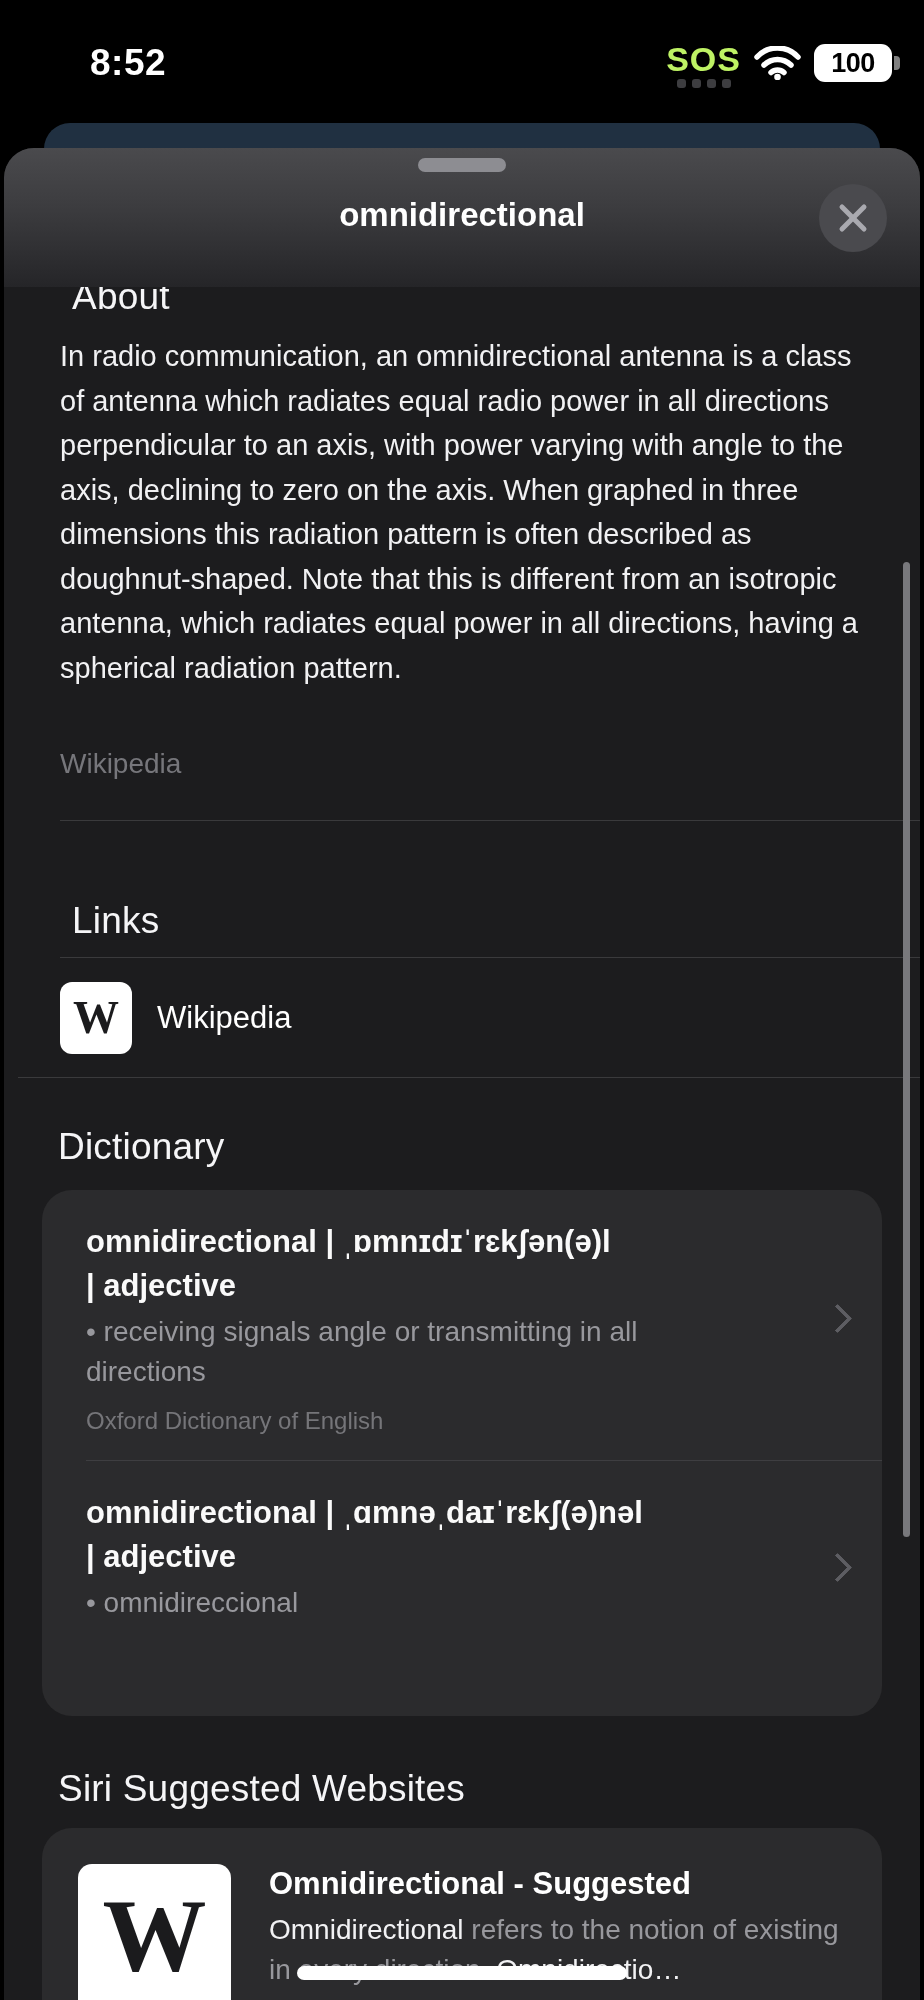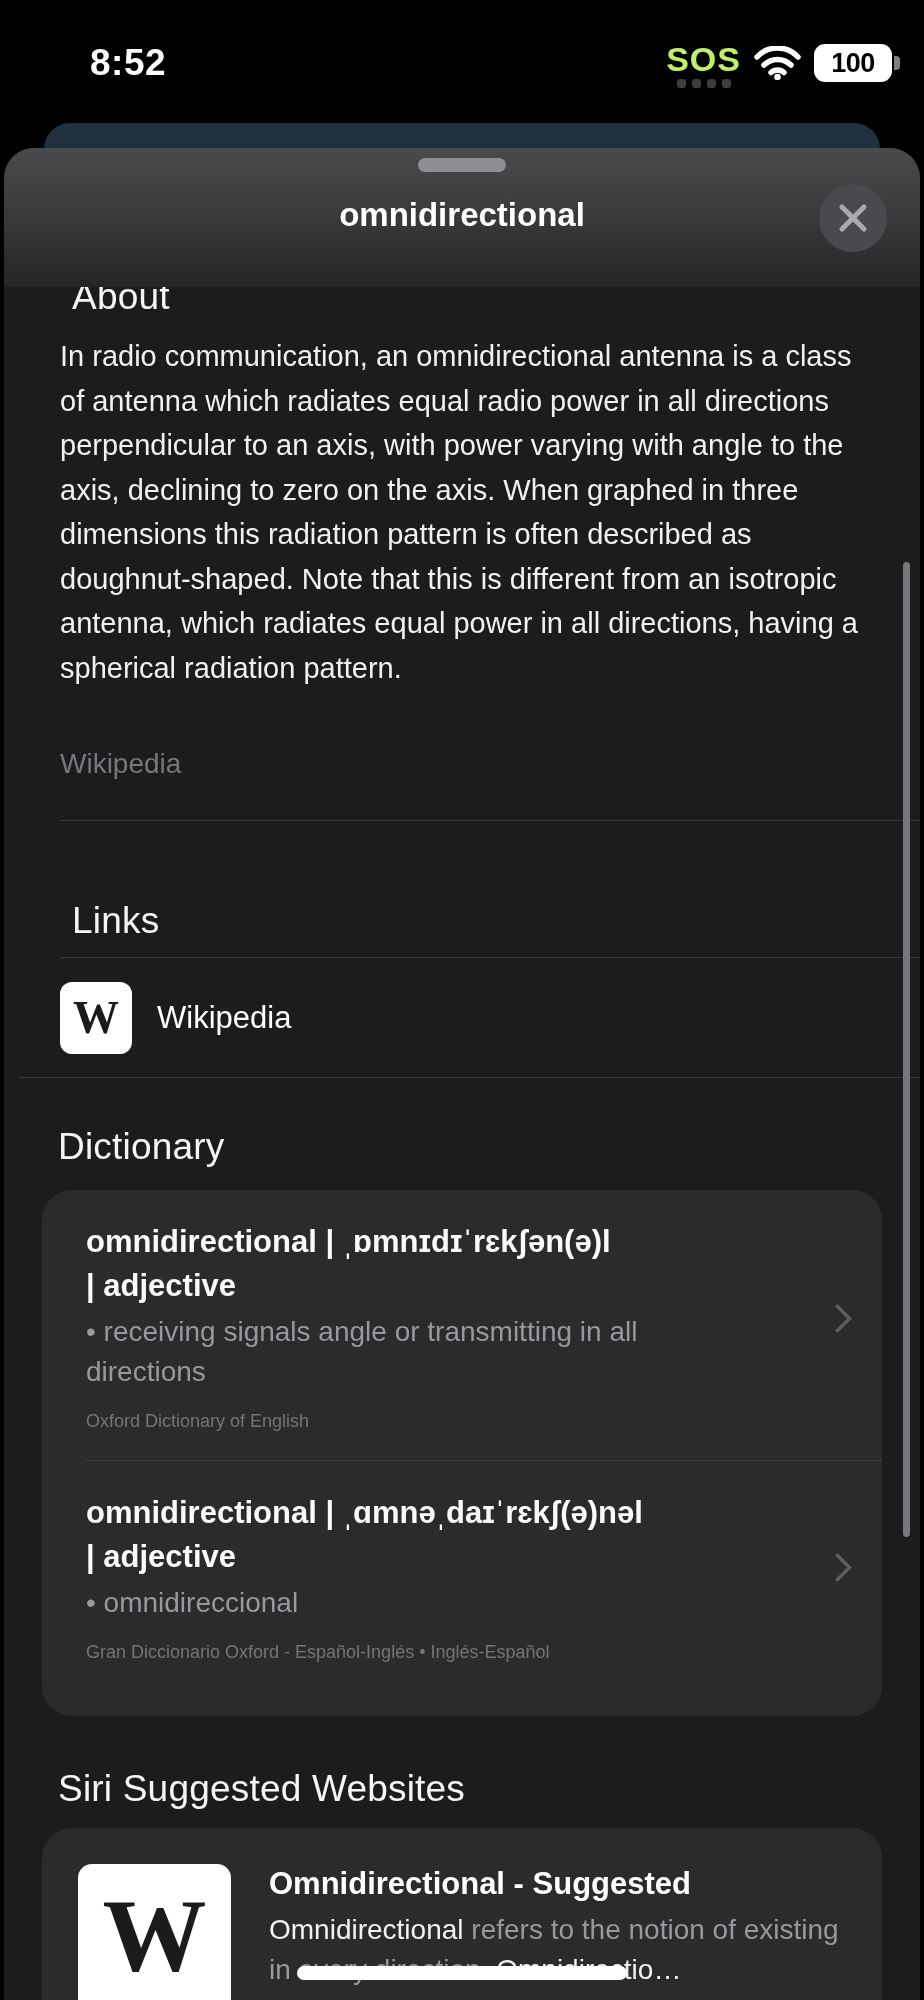--- a/index.html
+++ b/index.html
@@ -46,21 +46,21 @@
   .wiki-w{font-family:"Liberation Serif","DejaVu Serif",serif;font-weight:700;color:#1b1b1d;font-size:46px;line-height:46px;}
   .link-label{color:#fff;font-size:31px;}
   #hr3{left:14px;top:929px;}
 
   #dict-h{left:42px;top:966px;}
   .card{position:absolute;left:38px;width:840px;background:#2b2b2d;border-radius:30px;overflow:hidden;box-sizing:border-box;}
   #dict-card{top:1042px;height:526px;}
   .entry{position:relative;padding:30px 48px 22px 44px;cursor:pointer;}
   .entry-title{color:#fafafa;font-size:31px;font-weight:600;line-height:44px;}
   .entry-def{color:#98989d;font-size:28px;line-height:40px;margin-top:4px;max-width:620px;}
-  .entry-src{color:#757579;font-size:18px;line-height:34px;margin-top:12px;max-width:640px;}
+  .entry-src{color:#757579;font-size:24px;line-height:34px;margin-top:12px;max-width:640px;}
   .chevron{position:absolute;right:34px;top:118px;width:17px;height:17px;
       border-top:4px solid #5d5d62;border-right:4px solid #5d5d62;border-radius:2px;transform:rotate(45deg);}
   .card-divider{height:1px;background:#3e3e41;margin-left:44px;}
 
   #siri-h{left:42px;top:1608px;}
   #siri-card{top:1680px;height:330px;padding:36px;display:flex;gap:38px;}
   .site-thumb{width:153px;height:262px;background:#fff;border-radius:14px;flex:none;
       display:flex;justify-content:center;align-items:flex-start;padding-top:16px;box-sizing:border-box;}
   .site-thumb .wiki-w-big{font-family:"Liberation Serif","DejaVu Serif",serif;font-weight:700;color:#1b1b1d;font-size:104px;line-height:110px;}
   .site-info{width:590px;}
@@ -147,21 +147,20 @@
       <div class="card-divider"></div>
 
       <div class="entry">
         <div class="entry-title">
           <span>omnidirectional</span>
           <span>|</span>
           <span>ˌɑmnəˌdaɪˈrɛkʃ(ə)nəl</span><br>
           <span>| adjective</span>
         </div>
         <div class="entry-def">• omnidireccional</div>
-        <div class="entry-src">Gran Diccionario Oxford - Español-Inglés • Inglés-Español</div>
         <span class="chevron" style="top:96px"></span>
       </div>
 
     </div>
 
     <h2 class="section-h" id="siri-h">Siri Suggested Websites</h2>
 
     <div class="card" id="siri-card">
       <div style="display:flex;gap:38px;cursor:pointer">
         <span class="site-thumb">

